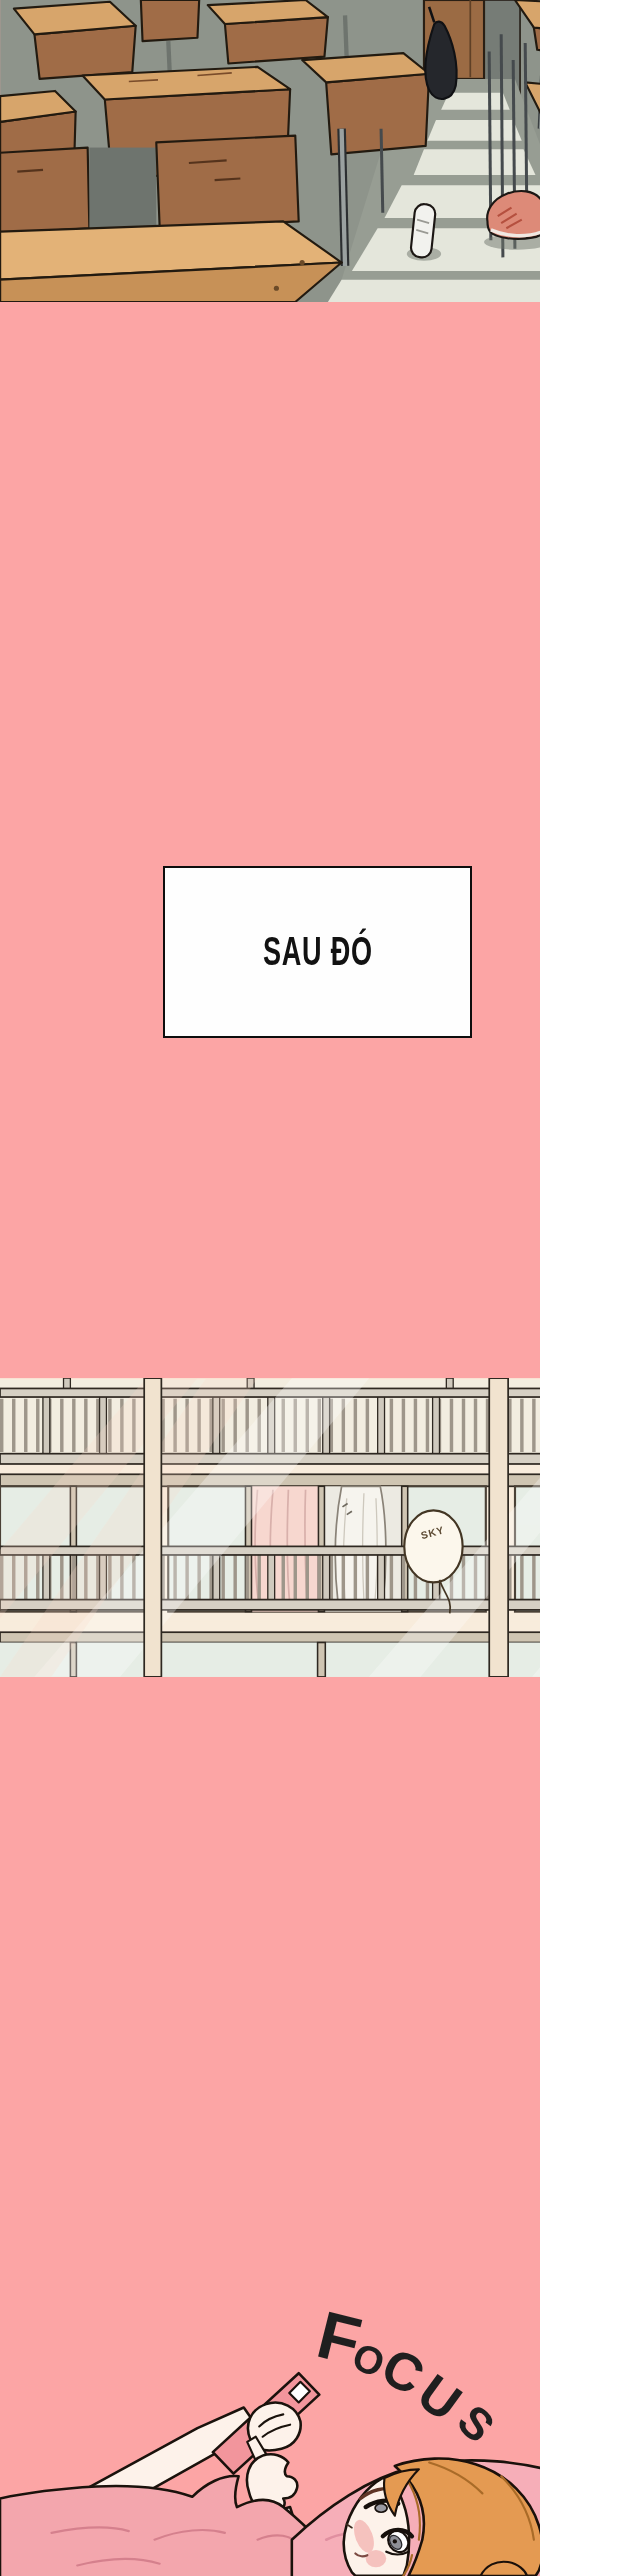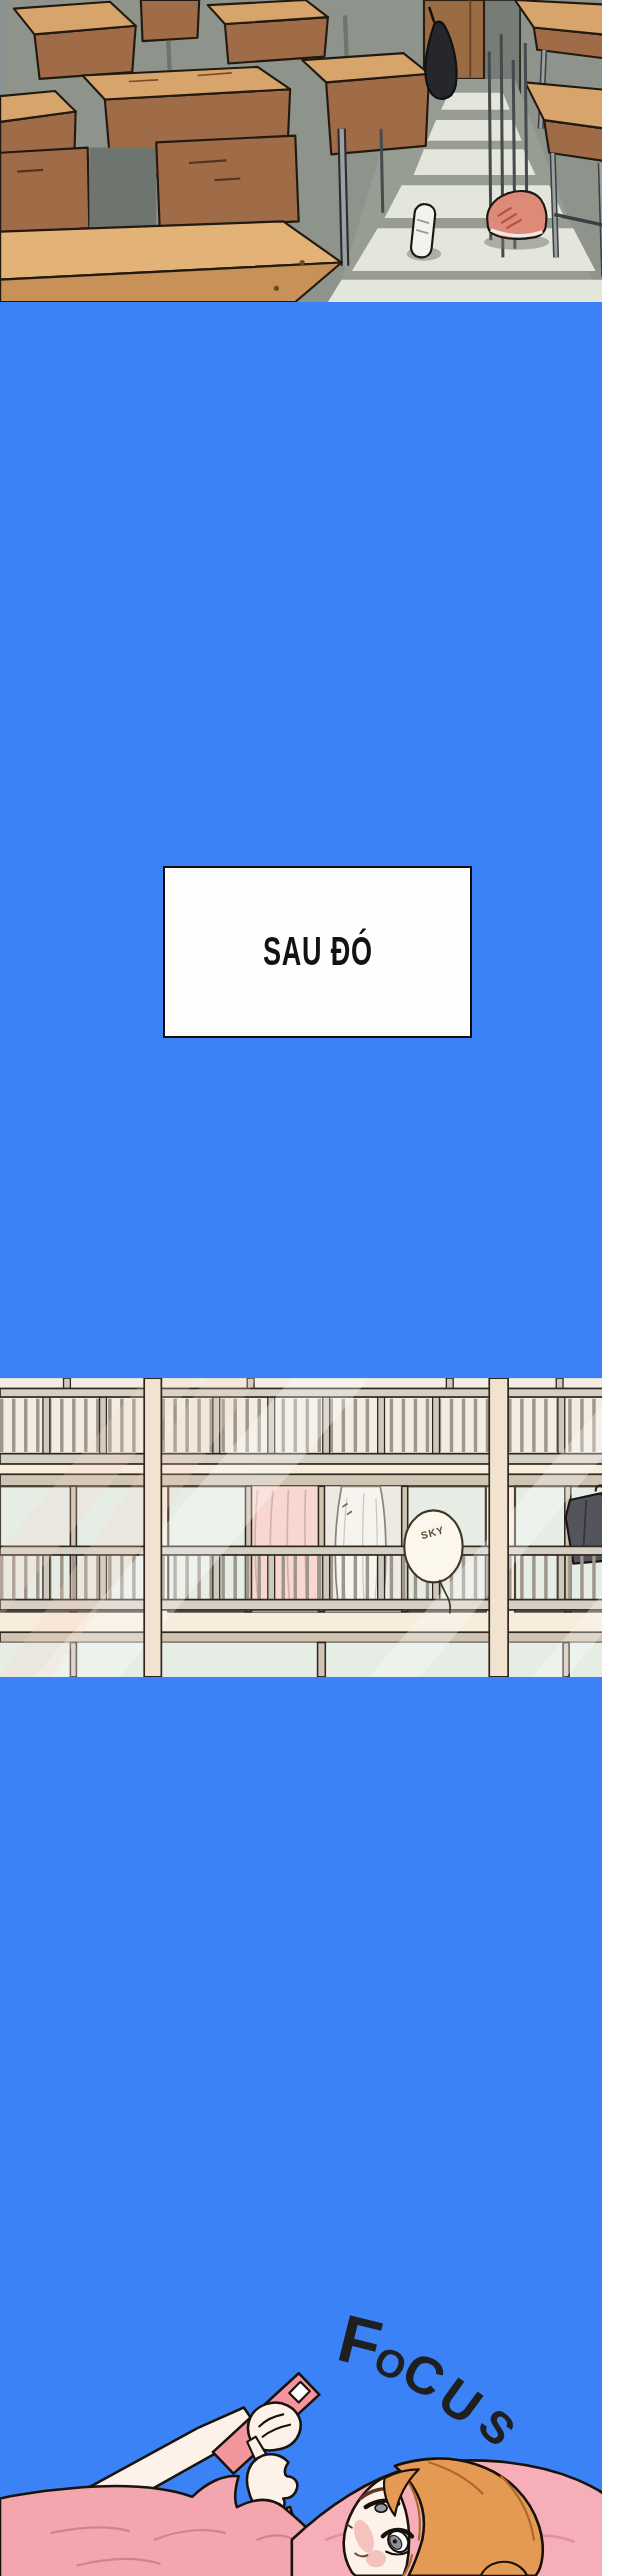--- a/index.html
+++ b/index.html
@@ -1,17 +1,17 @@
 <!DOCTYPE html>
 <html style="font-size:13.7px"><head>
 <meta charset="utf-8">
 <style>
   html,body{margin:0;padding:0;background:#ffffff;}
-  .page{position:relative;width:602px;height:2576px;background:#3b82f6;overflow:hidden;
-        font-family:"Liberation Sans",sans-serif;text-align:right;}
+  .page{position:relative;width:540px;height:2576px;background:#fca5a5;overflow:hidden;
+        font-family:"Liberation Sans",sans-serif;}
   .panel{position:absolute;left:0;width:618px;}
   #panel-classroom{top:0;height:302px;}
   #panel-building{top:1378px;height:299px;}
   #panel-bedroom{top:2282px;height:294px;}
   svg{display:block;}
 
   .caption-box{
     position:absolute;left:163px;top:866px;width:309px;height:172px;
     background:#fefefe;border:2.6px solid #0d0d0d;box-sizing:border-box;
     display:flex;align-items:center;justify-content:center;

